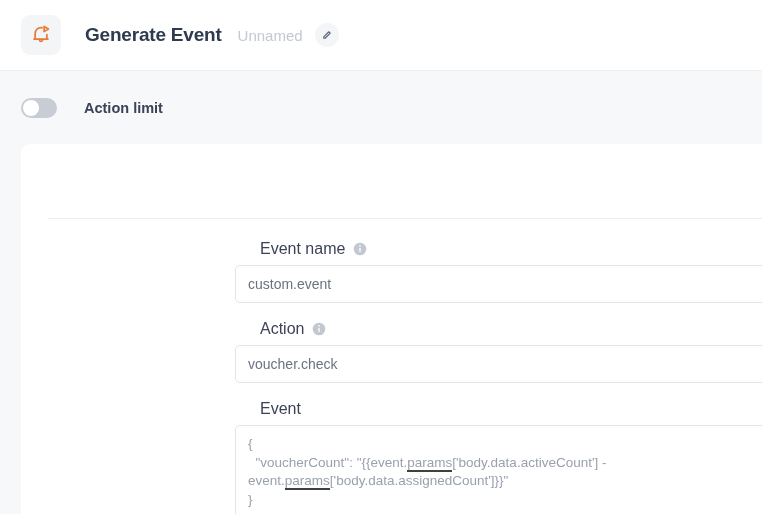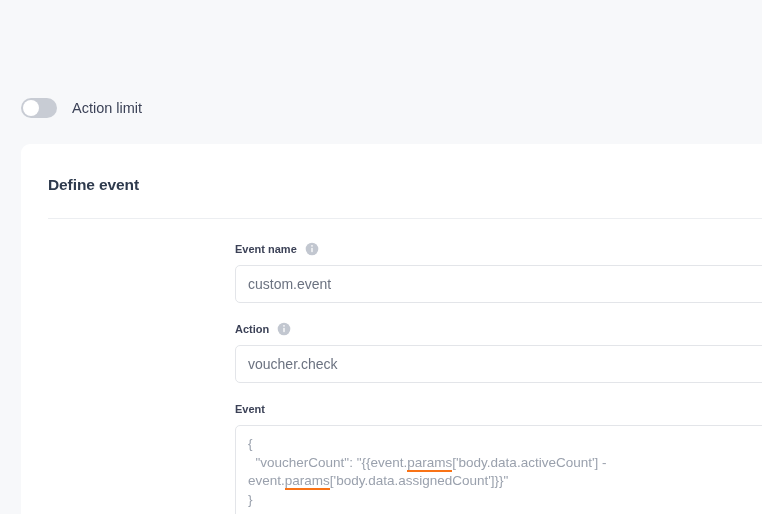--- a/index.html
+++ b/index.html
@@ -106,23 +106,23 @@
   }
   .toggle .knob {
     position: absolute;
     top: 2px; left: 2px;
     width: 16px; height: 16px;
     border-radius: 50%;
     background: #ffffff;
   }
 
   .action-label {
-    margin-left: 15px;
+    margin-left: 27px;
     font-size: 14.5px;
-    font-weight: 400;
+    font-weight: 700;
     color: #3c4257;
     white-space: nowrap;
   }
 
   
   .card {
     position: absolute;
     top: 144px;
     left: 21px;
     width: 800px;      
@@ -163,24 +163,25 @@
   .field { margin-bottom: 17px; }
 
   .field-label-row {
     display: flex;
     align-items: center;
     margin-bottom: 8px;
     height: 17px;
   }
 
   .field-label {
-    font-size: 11px;
-    font-weight: 700;
+    font-size: 16px;
+    font-weight: 400;
     color: #3c4257;
     white-space: nowrap;
+    margin-left: 25px;
   }
 
   .info-icon {
     margin-left: 8px;
     width: 14px;
     height: 14px;
     flex: 0 0 auto;
     cursor: pointer;
   }
 
@@ -212,42 +213,63 @@
     font-family: "Liberation Sans", sans-serif;
     font-size: 13.5px;
     line-height: 18.5px;
     color: #9aa1ad;
     white-space: pre;
     overflow: hidden;
     cursor: text;
   }
 
   .misspelled {
-    border-bottom: 2px solid #f97316;
+    border-bottom: 2px solid #404040;
     padding-bottom: 0px;
   }
 
   .body-wrap { position: relative; width: 586px; height: 96px; }
 </style>
 </head>
 <body>
 
 <div class="screen">
 
+  <div class="header">
+
+    <div class="app-icon">
+      <svg width="22" height="22" viewBox="0 0 24 24" fill="none" stroke="#ea7a37" stroke-width="1.9" stroke-linecap="round" stroke-linejoin="round">
+        <path d="M5.6 16.2V10.4a6.4 6.4 0 0 1 6.4-6.4h1.1"></path>
+        <path d="M18.4 11.6v4.6"></path>
+        <path d="M4.4 16.4h15.2"></path>
+        <path d="M10.4 16.8v.6a1.6 1.6 0 0 0 3.2 0v-.6"></path>
+        <path d="M15.4 2.6l4.6 2.8-4.6 2.8z"></path>
+      </svg>
+    </div>
+
+    <div class="header-title">Generate Event</div>
+
+    <div class="header-subtitle">Unnamed</div>
+
+    <button class="edit-button">
+      <svg width="11" height="11" viewBox="0 0 16 16" fill="none" stroke="#5b6478" stroke-width="1.7" stroke-linecap="round" stroke-linejoin="round">
+        <path d="M11.4 2.6l2 2L6 12H4v-2z"></path>
+      </svg>
+    </button>
+  </div>
 
   <div class="action-band">
     <button class="toggle">
       <span class="knob"></span>
     </button>
     <div class="action-label">Action limit</div>
   </div>
 
   <div class="card">
 
-    <div class="card-title">Define event</div>
 
     <div class="card-divider"></div>
 
     <div class="form">
 
       <div class="field">
         <div class="field-label-row">
           <span class="field-label">Event name</span>
           <svg class="info-icon" viewBox="0 0 16 16">
             <circle cx="8" cy="8" r="7.2" fill="#c2c7d0"></circle>

